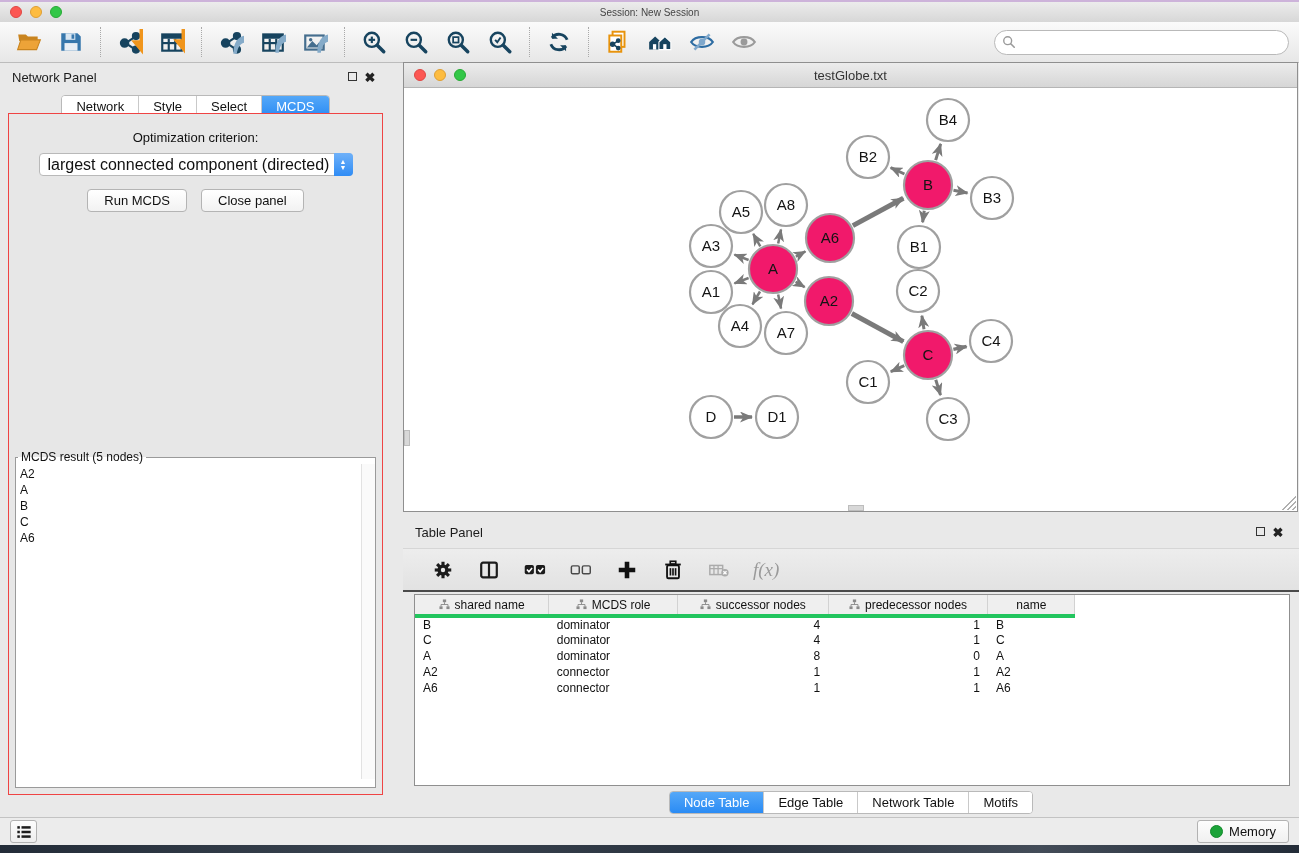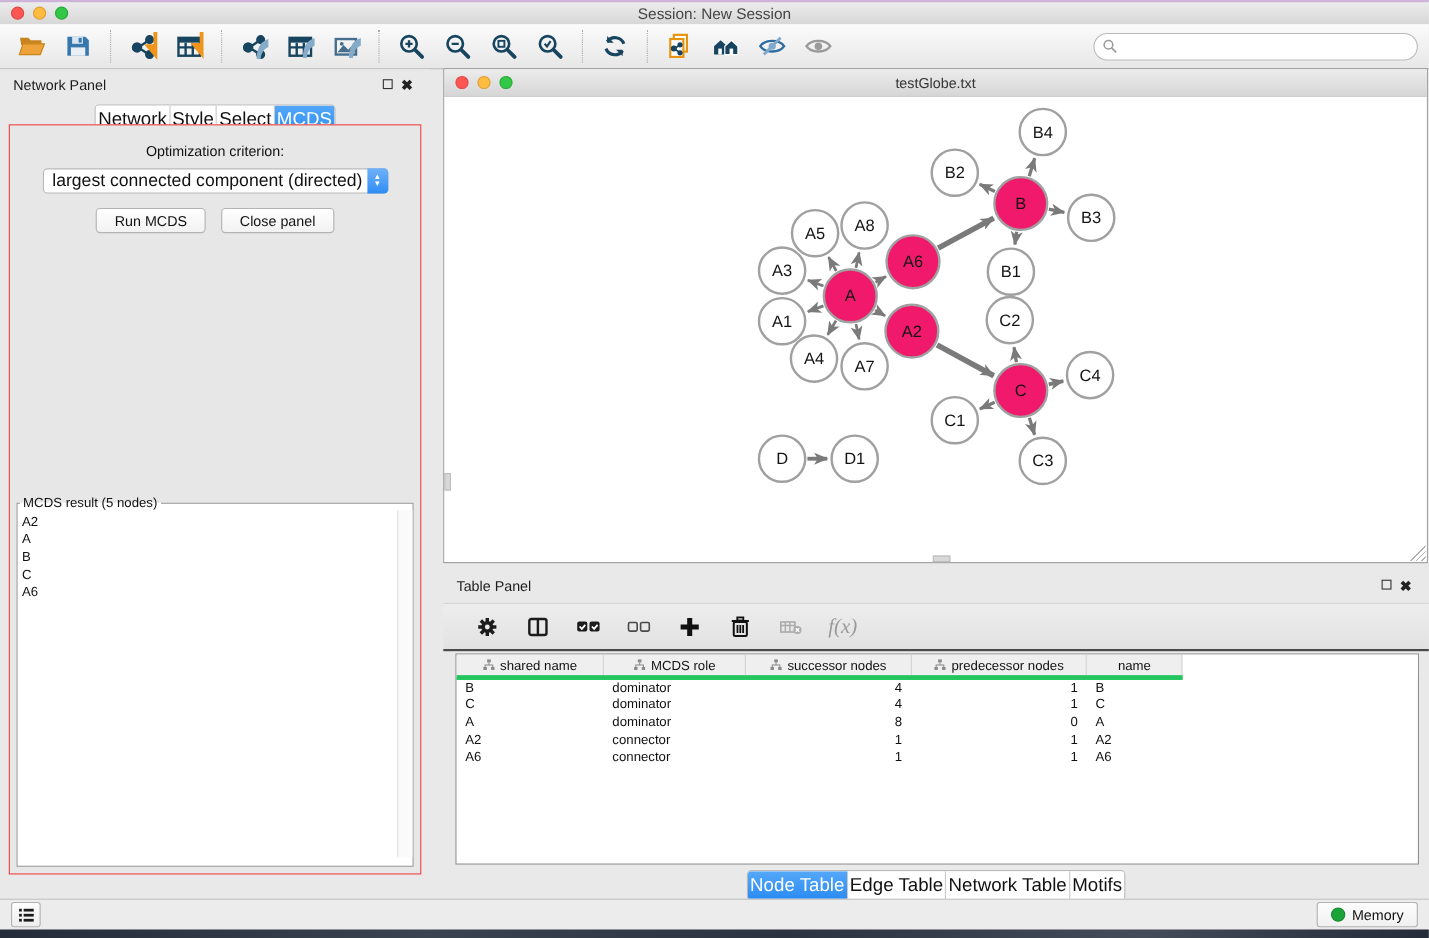--- a/index.html
+++ b/index.html
@@ -10,21 +10,21 @@
   
   #titlebar { position:absolute; left:0; top:0; width:1299px; height:22px;
     background:linear-gradient(#ececec,#d7d7d7); border-top:2px solid #cdb3da;
     display:flex; align-items:center; }
   .traffic { display:flex; gap:8px; margin-left:10px; }
   .tl { width:12px; height:12px; border-radius:50%; }
   .tl.red { background:#fc5753; border:1px solid #df4744; }
   .tl.yel { background:#fdbc40; border:1px solid #de9f34; }
   .tl.grn { background:#33c748; border:1px solid #27aa35; }
   #titlebar .title { position:absolute; left:0; right:0; text-align:center;
-    font-size:14px; color:#454545; }
+    font-size:10px; color:#454545; }
 
   
   #toolbar { position:absolute; left:0; top:22px; width:1299px; height:41px;
     background:linear-gradient(#fbfbfb,#e7e7e7); border-bottom:1px solid #bcbcbc;
     display:flex; align-items:center; }
   .tb-group { display:flex; align-items:center; gap:12px; padding:0 14px; }
   .tb-sep { width:1px; height:30px; border-left:1px dotted #a9a9a9; }
   .tb-btn { width:30px; height:30px; display:flex; align-items:center; justify-content:center; cursor:default; }
   .tb-btn svg { width:26px; height:26px; }
   #search-wrap { margin-left:auto; margin-right:10px; position:relative; }
@@ -36,21 +36,21 @@
   #control-panel { position:absolute; left:0; top:63px; width:391px; height:754px; background:#e9e9e9; }
   .panel-head { height:26px; display:flex; align-items:center; padding:2px 12px 0 12px; }
   .panel-title { font-size:13px; color:#1c1c1c; }
   .panel-head .spacer { flex:1; }
   .wbtn { font-size:12px; color:#222; width:18px; text-align:center; cursor:default; }
   .float-glyph { display:inline-block; width:9px; height:9px; border:1.5px solid #333; }
   .close-glyph { font-weight:bold; font-size:13px; color:#222; }
 
   .seg-tabs { display:flex; justify-content:center; margin-top:6px; }
   .seg-group { display:flex; border:1px solid #b9b9b9; border-radius:4px; overflow:hidden; background:#fff; }
-  .seg { padding:3px 2px; font-size:17px; color:#111; background:#fff; border-left:1px solid #c9c9c9; cursor:default; white-space:nowrap; }
+  .seg { padding:3px 14px; font-size:13px; color:#111; background:#fff; border-left:1px solid #c9c9c9; cursor:default; white-space:nowrap; }
   .seg:first-child { border-left:none; }
   .seg.active { background:linear-gradient(#55a8f8,#2a8bf4); color:#fff; }
 
   #cp-box { position:absolute; left:8px; top:50px; width:375px; height:682px;
     border:1px solid #ef4444; background:#e7e7e7; }
   .opt-label { text-align:center; margin-top:16px; font-size:13px; color:#111; }
   .select-wrap { margin:8px auto 0 auto; width:314px; height:23px; background:#fff;
     border:1px solid #b9b9b9; border-radius:4px; display:flex; align-items:center; position:relative; }
   .select-text { flex:1; font-size:16px; padding-left:8px; color:#111; white-space:nowrap; overflow:hidden; }
   .select-stepper { width:19px; height:23px; margin-right:-1px; border-radius:0 4px 4px 0;

